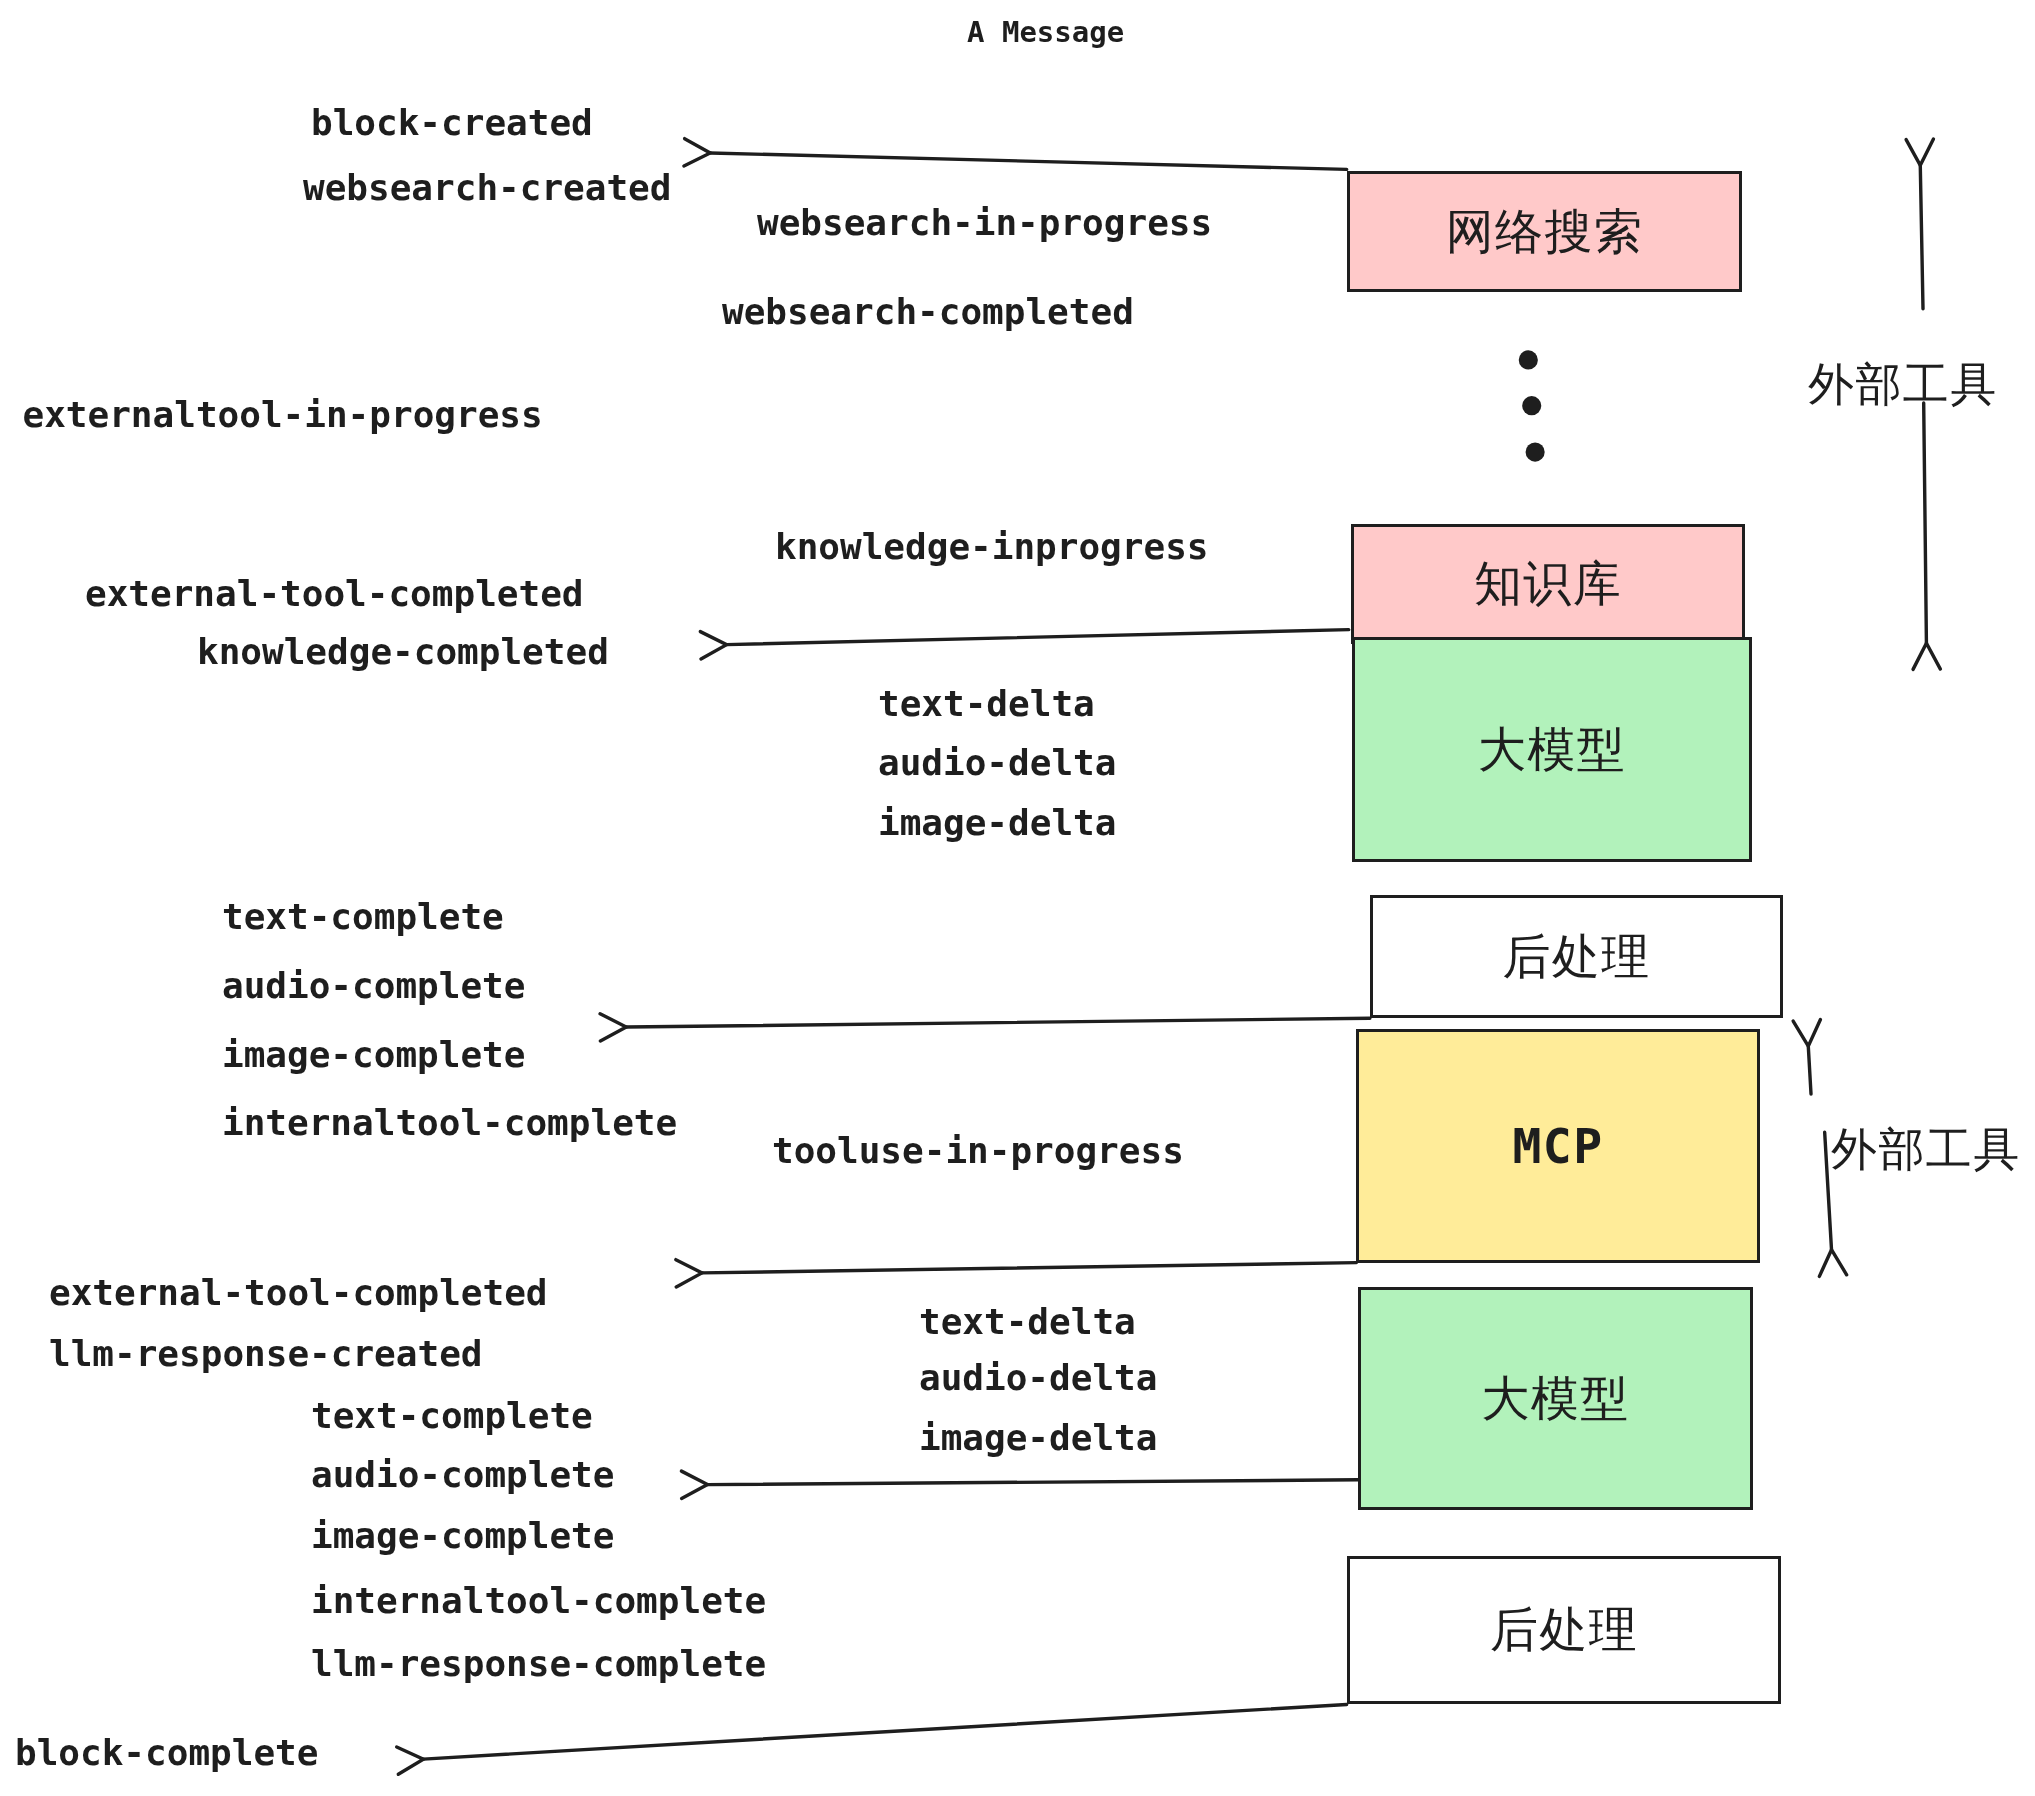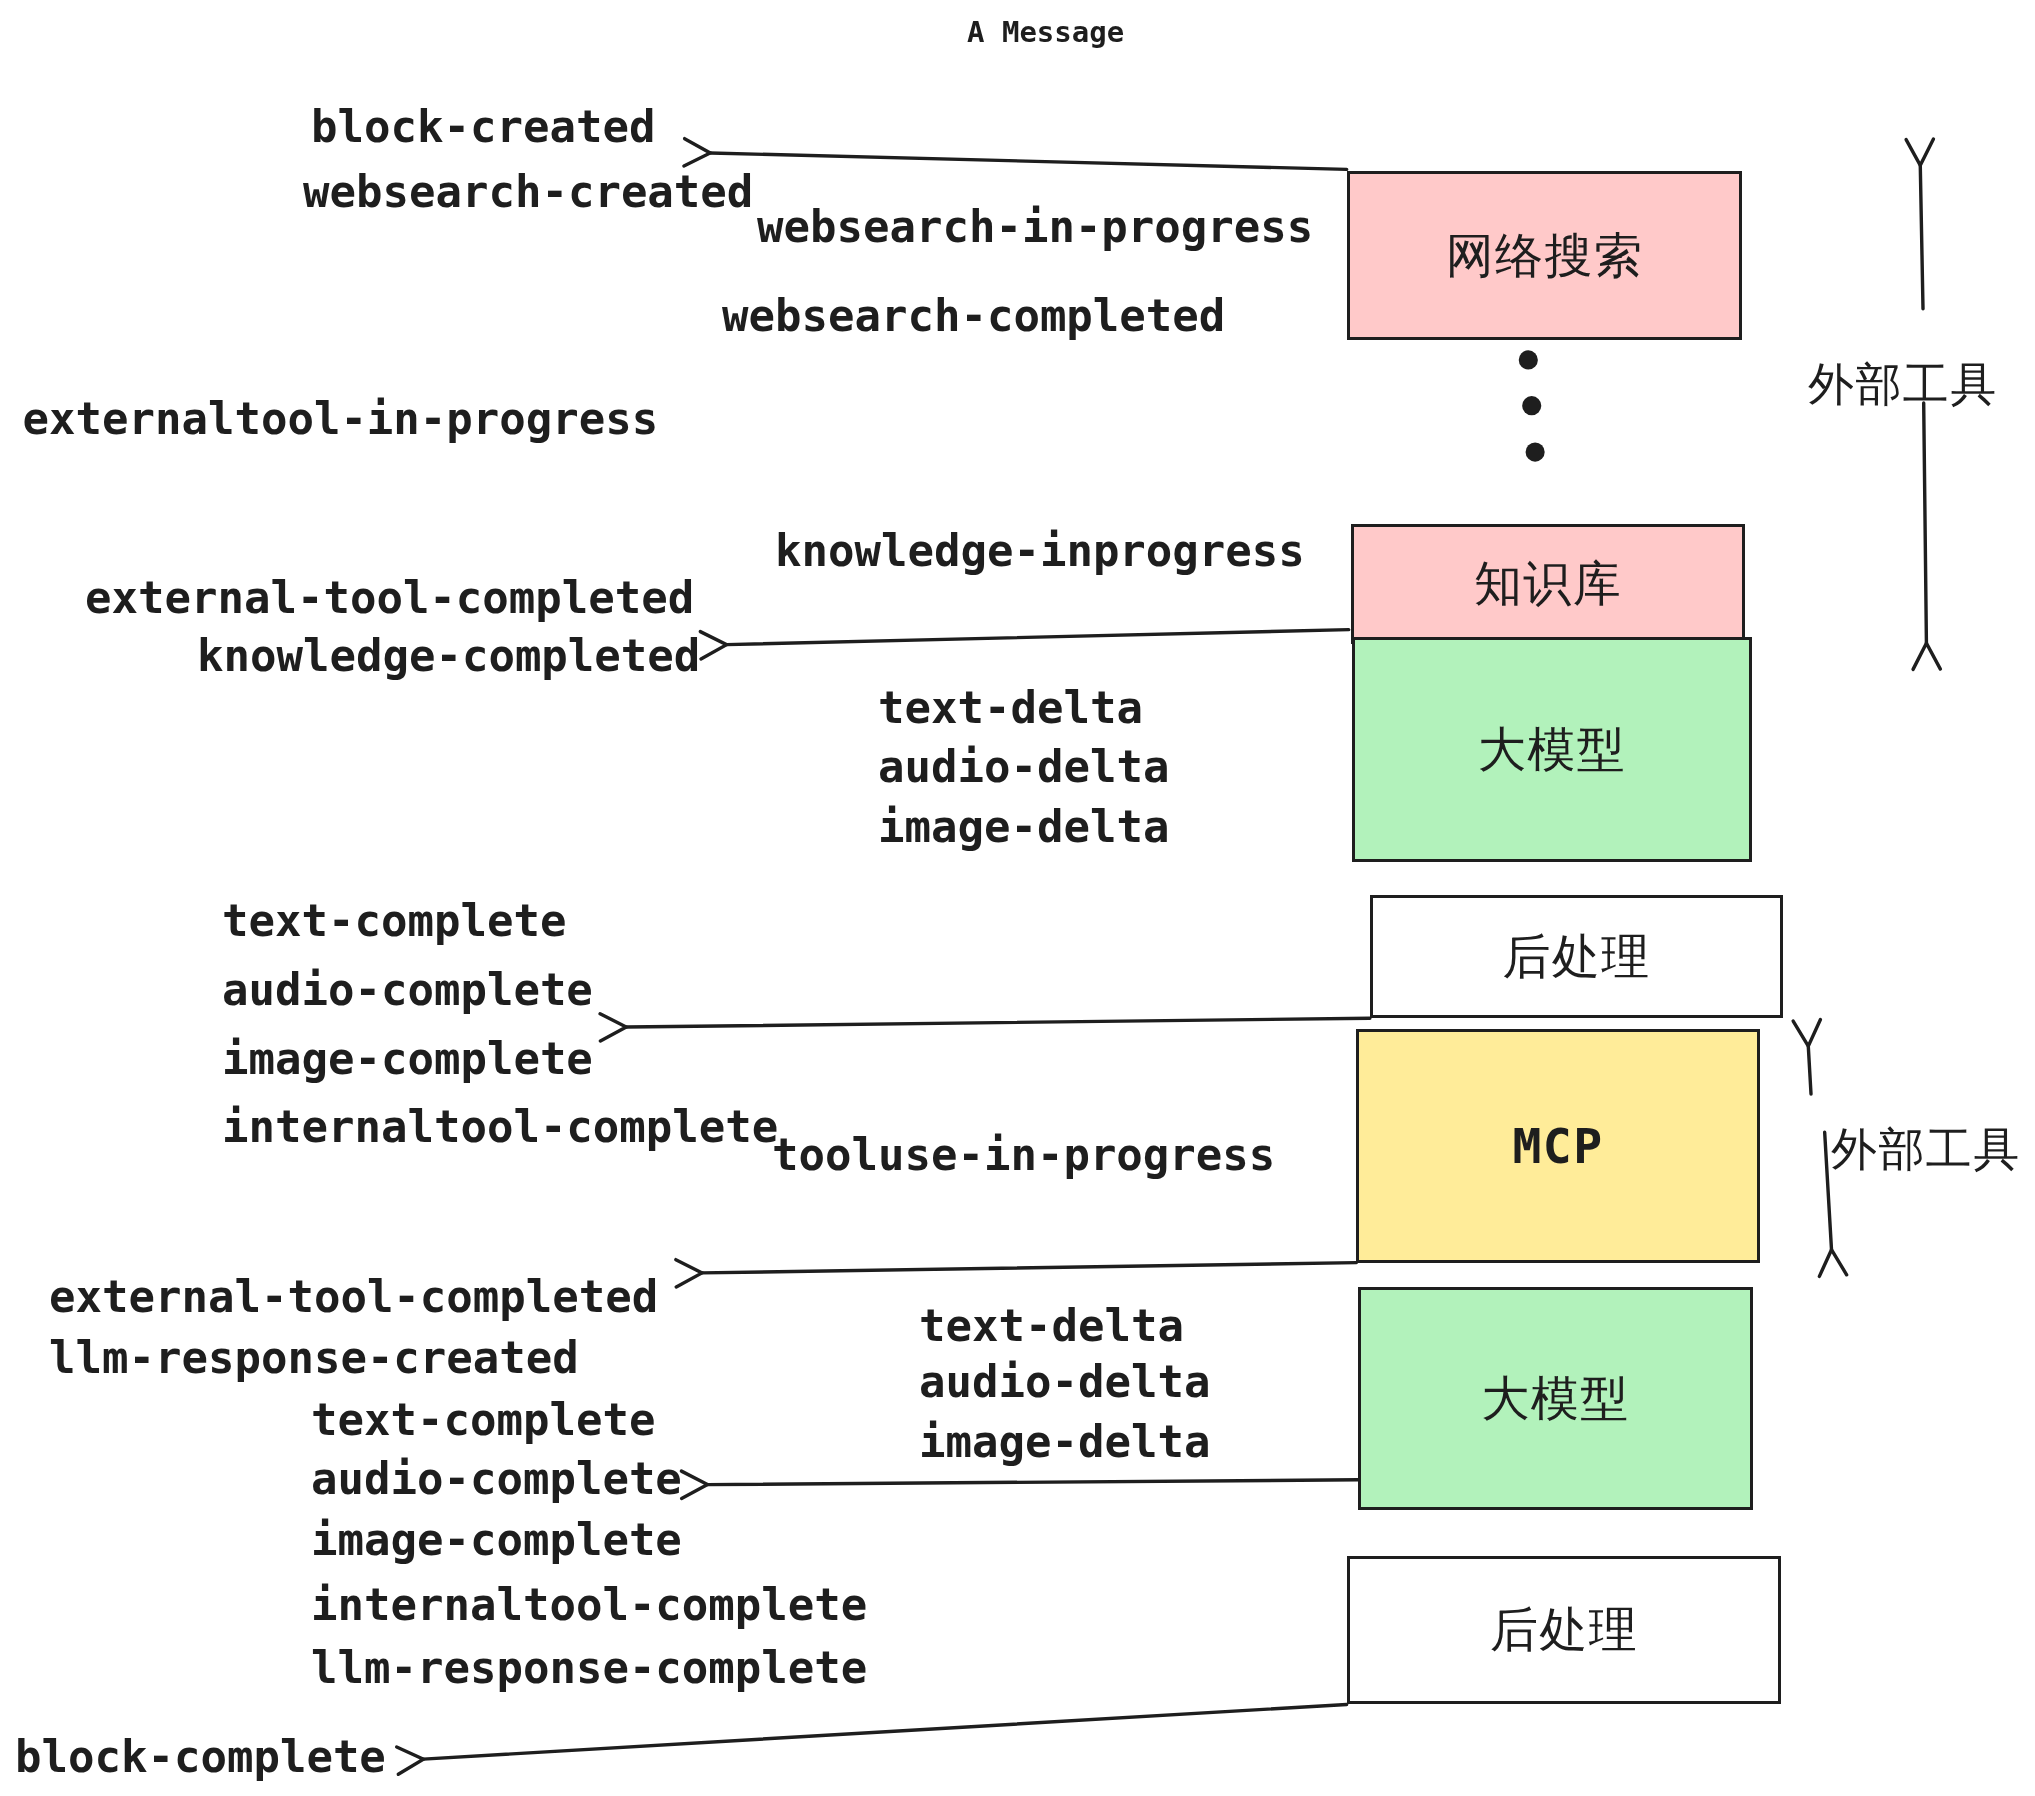--- a/index.html
+++ b/index.html
@@ -11,21 +11,21 @@
     color:var(--stroke,#1e1e1e);
   }
   #diagram-svg{position:absolute;left:0;top:0;width:2035px;height:1796px;}
   #diagram-svg line, #diagram-svg path{stroke:var(--stroke,#1e1e1e);stroke-width:5;fill:none;stroke-linecap:round;}
   #diagram-svg circle{fill:var(--stroke,#1e1e1e);stroke:none;}
 
   .ev{
     position:absolute;
     font-family:"DejaVu Sans Mono", monospace;
     font-weight:bold;
-    font-size:44px;
+    font-size:36px;
     line-height:1.2;
     white-space:nowrap;
     color:var(--stroke,#1e1e1e);
   }
   .title{
     position:absolute;
     font-family:"DejaVu Sans Mono", monospace;
     font-weight:bold;
     font-size:29px;
     white-space:nowrap;
@@ -123,21 +123,21 @@
   <div class="ev" style="left:919px;top:1416px;">image-delta</div>
 
   <div class="ev" style="left:311px;top:1394px;">text-complete</div>
   <div class="ev" style="left:311px;top:1453px;">audio-complete</div>
   <div class="ev" style="left:311px;top:1514px;">image-complete</div>
   <div class="ev" style="left:311px;top:1579px;">internaltool-complete</div>
   <div class="ev" style="left:311px;top:1642px;">llm-response-complete</div>
 
   <div class="ev" style="left:15px;top:1731px;">block-complete</div>
 
-  <div class="box fill-pink" style="left:1347px;top:171px;width:395px;height:169px;">
+  <div class="box fill-pink" style="left:1347px;top:171px;width:395px;height:121px;">
     <span class="box-label">网络搜索</span>
   </div>
 
   <div class="box fill-pink" style="left:1351px;top:505px;width:394px;height:120px;margin-top:19px;">
     <span class="box-label">知识库</span>
   </div>
 
   <div class="box fill-green" style="left:1352px;top:637px;width:400px;height:225px;">
     <span class="box-label">大模型</span>
   </div>

